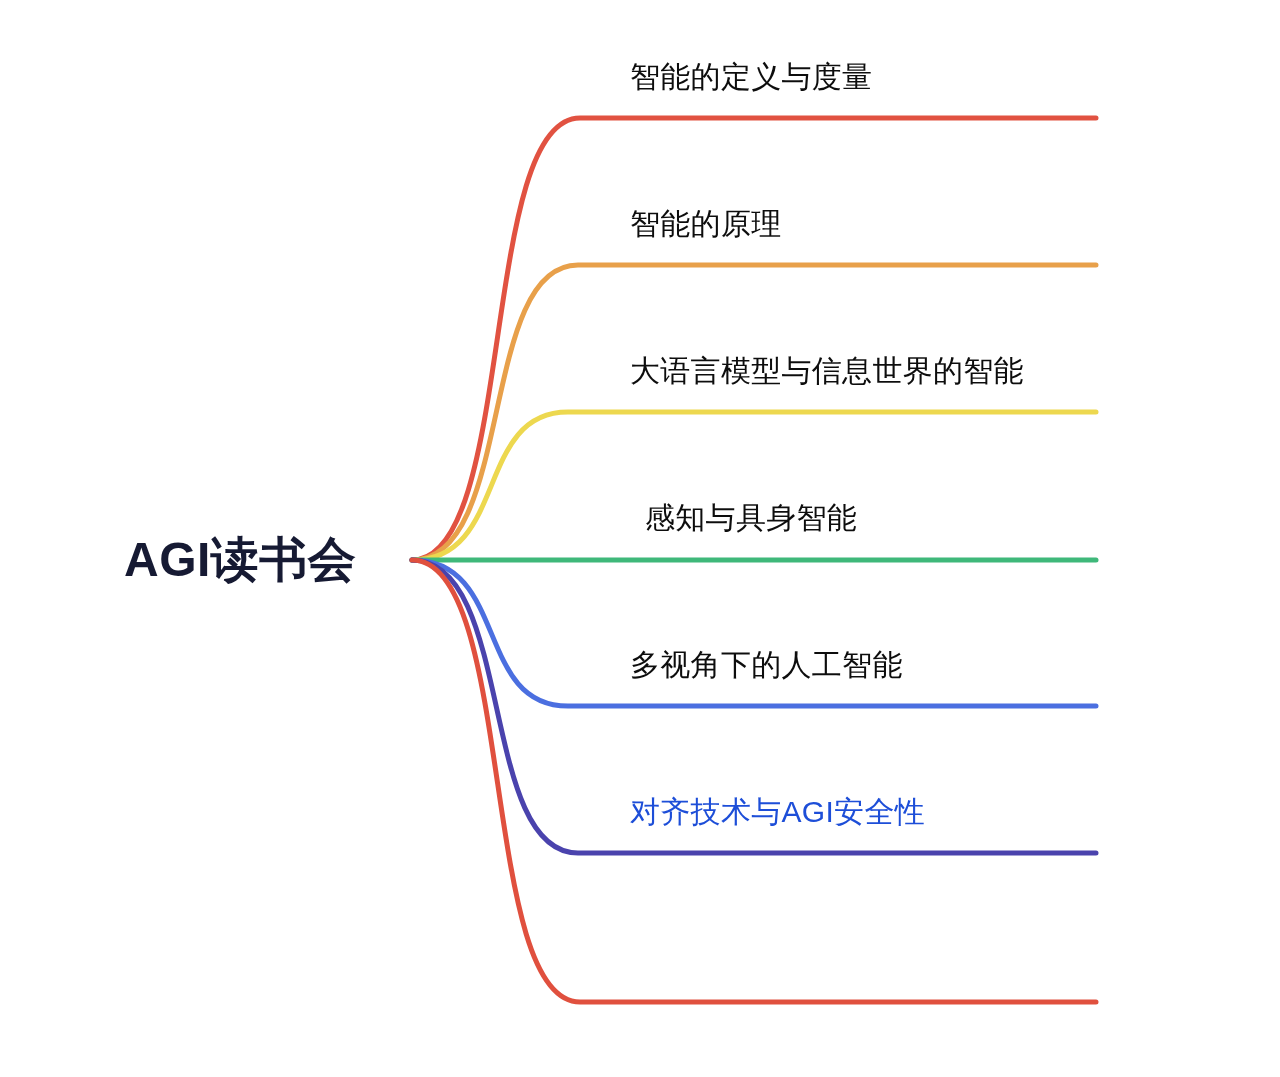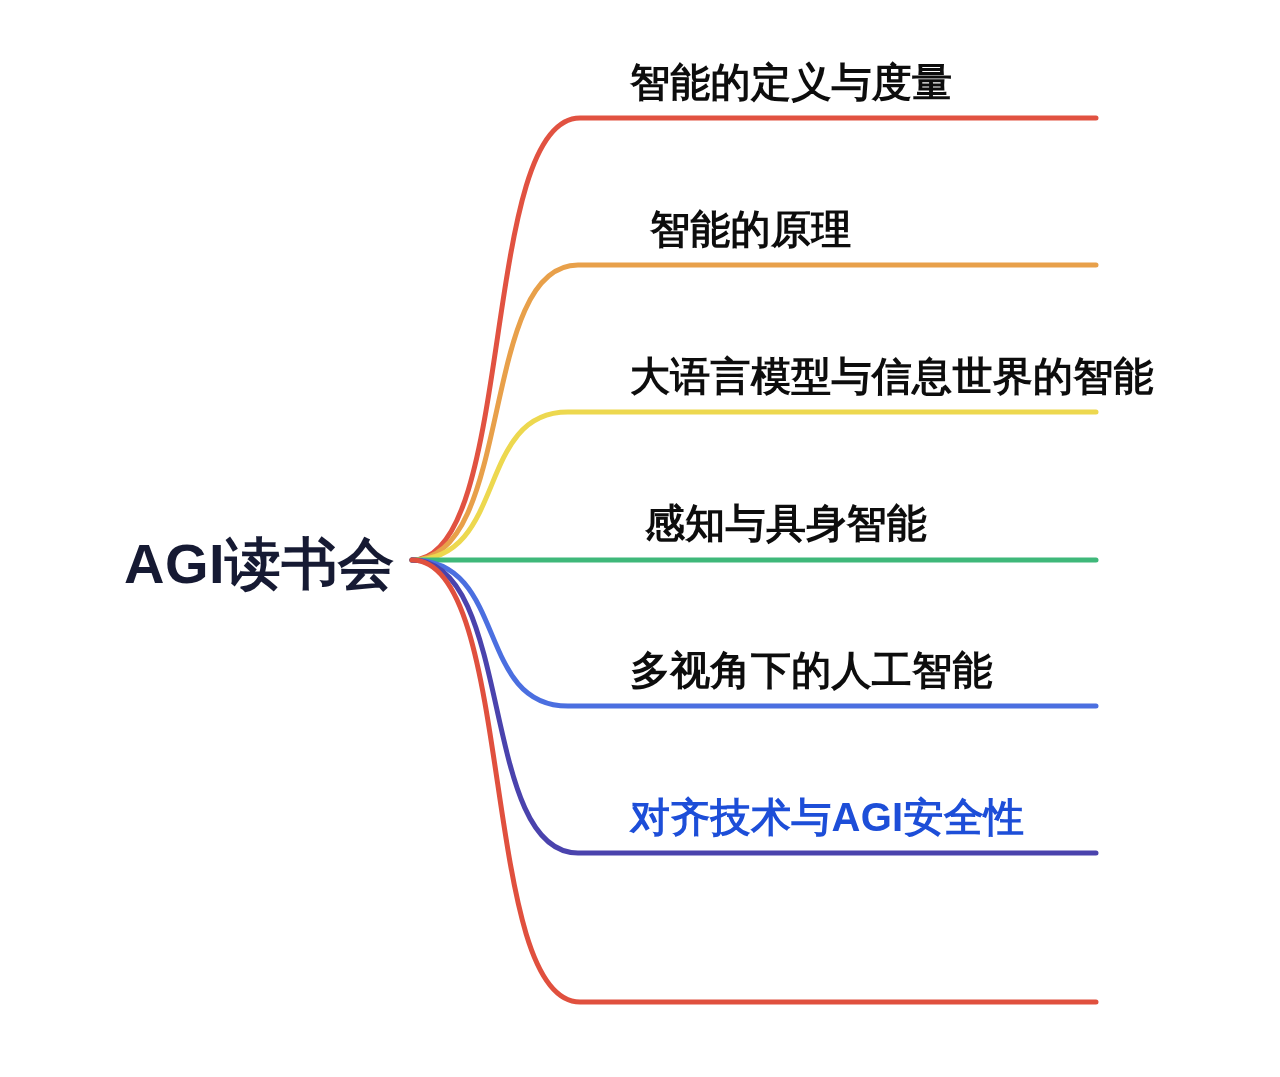--- a/index.html
+++ b/index.html
@@ -24,31 +24,31 @@
     position: absolute;
     left: 0;
     top: 0;
     width: 1280px;
     height: 1077px;
     display: block;
   }
   .root-label {
     position: absolute;
     white-space: nowrap;
-    font-size: 56px;
+    font-size: 48px;
     font-weight: 700;
     letter-spacing: 0.5px;
     color: #161a33;
     line-height: 1;
   }
   .branch-label {
     position: absolute;
     white-space: nowrap;
-    font-size: 40px;
-    font-weight: 700;
+    font-size: 30px;
+    font-weight: 400;
     color: #0d0d0d;
     line-height: 1;
     letter-spacing: 0.3px;
   }
 </style>
 </head>
 <body>
 
 <div id="mindmap-root">
 
@@ -58,19 +58,19 @@
       <path d="M 412 560 C 508.72 560, 474.4 412, 568 412 L 1096 412" fill="none" stroke="#edd84f" stroke-width="5" stroke-linecap="round" stroke-linejoin="round"></path>
       <path d="M 412 560 L 1096 560" fill="none" stroke="#3fb87a" stroke-width="5" stroke-linecap="round" stroke-linejoin="round"></path>
       <path d="M 412 560 C 508.72 560, 474.4 706, 568 706 L 1096 706" fill="none" stroke="#4b6fe0" stroke-width="5" stroke-linecap="round" stroke-linejoin="round"></path>
       <path d="M 412 560 C 514.92 560, 478.4 853, 578 853 L 1096 853" fill="none" stroke="#4a43ad" stroke-width="5" stroke-linecap="round" stroke-linejoin="round"></path>
       <path d="M 412 560 C 516.16 560, 479.2 1002, 580 1002 L 1096 1002" fill="none" stroke="#e0503e" stroke-width="5" stroke-linecap="round" stroke-linejoin="round"></path>
     </svg>
 
   <div class="root-label" style="left: 124px; top: 536px; color: rgb(22, 26, 51);">AGI读书会</div>
 
   <div class="branch-label" style="left: 630px; top: 62px; color: rgb(13, 13, 13);">智能的定义与度量</div>
-  <div class="branch-label" style="left: 630px; top: 209px; color: rgb(13, 13, 13); margin-left: 20px;">智能的原理</div>
+  <div class="branch-label" style="left: 630px; top: 209px; color: rgb(13, 13, 13);">智能的原理</div>
   <div class="branch-label" style="left: 630px; top: 356px; color: rgb(13, 13, 13);">大语言模型与信息世界的智能</div>
   <div class="branch-label" style="left: 630px; top: 503px; color: rgb(13, 13, 13); margin-left: 15px;">感知与具身智能</div>
   <div class="branch-label" style="left: 630px; top: 650px; color: rgb(13, 13, 13);">多视角下的人工智能</div>
   <div class="branch-label" style="left: 630px; top: 797px; color: #1d4ed8;">对齐技术与AGI安全性</div>
 
 </div>
 
 </body></html>

